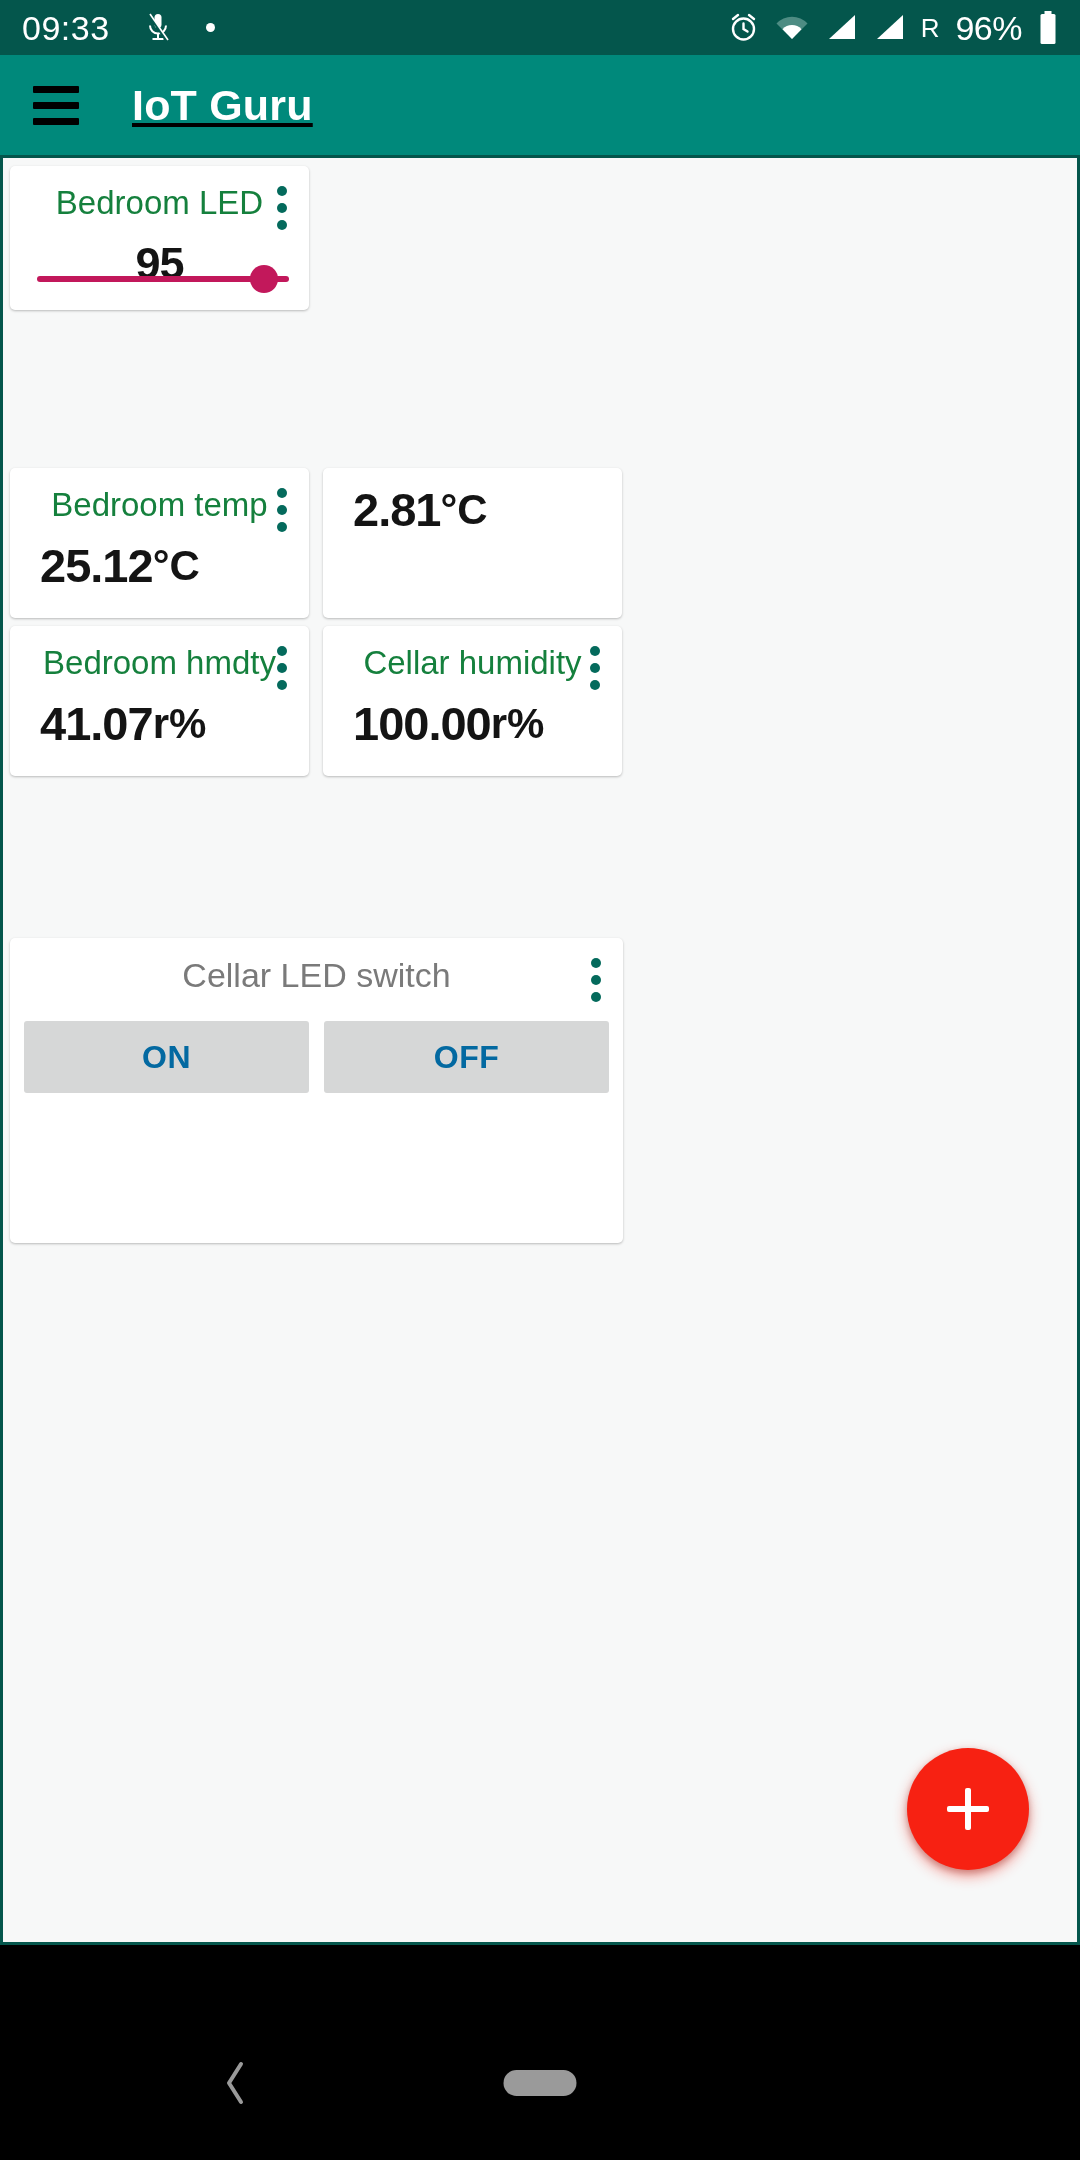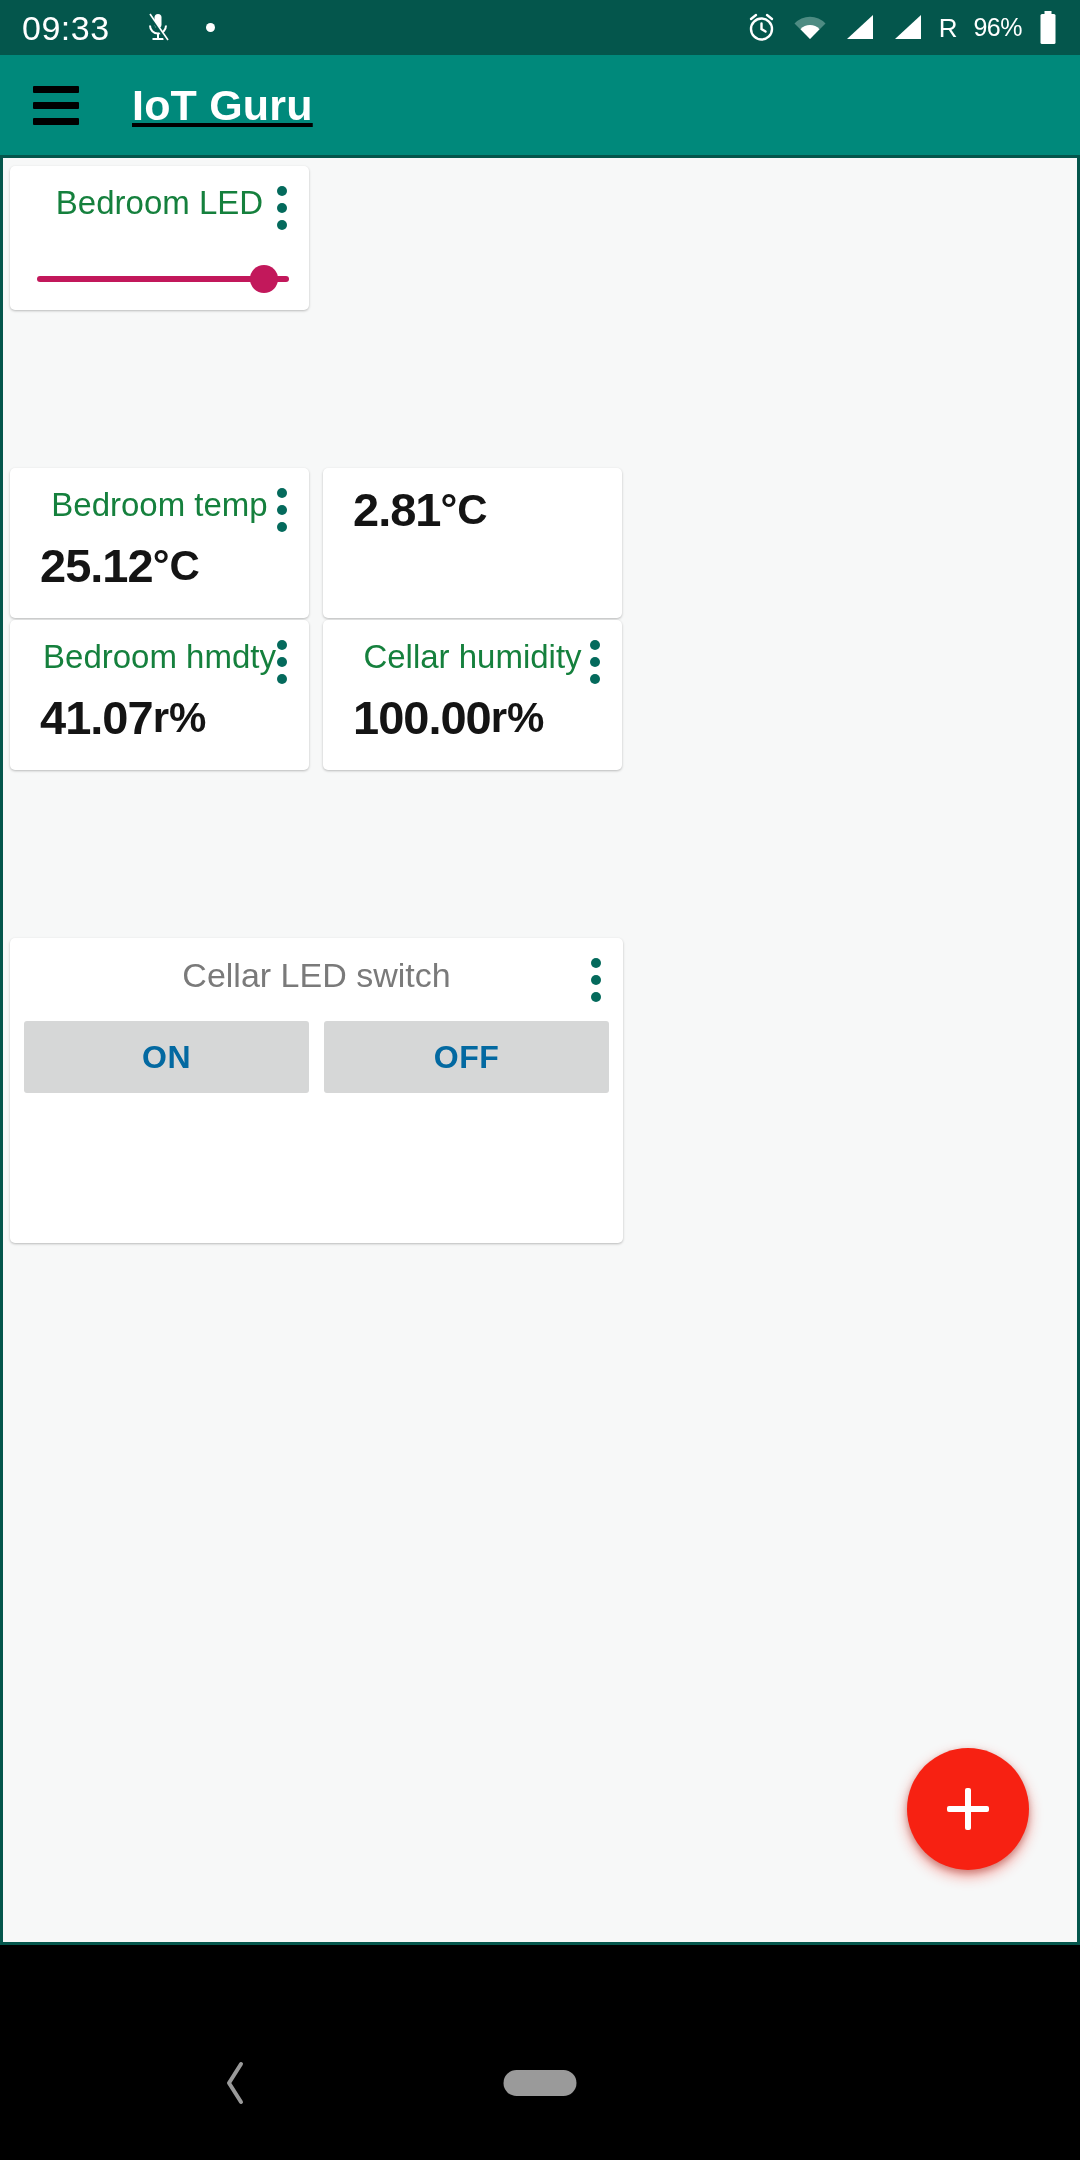--- a/index.html
+++ b/index.html
@@ -50,21 +50,21 @@
     width: 9px; height: 9px;
     border-radius: 50%;
     background: #ffffff;
   }
   .roam-letter {
     font-size: 26px;
     font-weight: 400;
     line-height: 1;
   }
   .battery-pct {
-    font-size: 25px;
+    font-size: 34px;
     font-weight: 500;
     line-height: 1;
     letter-spacing: -0.5px;
   }
 
   
   .app-bar {
     position: absolute;
     top: 55px; left: 0;
     width: 1080px;
@@ -188,21 +188,21 @@
   
   .sensor-grid {
     position: absolute;
     left: 7px;
     top: 310px;
     width: 620px;
   }
   .sensor-row {
     display: flex;
     gap: 14px;
-    margin-bottom: 2px;
+    margin-bottom: 8px;
   }
   .sensor-card {
     width: 299px;
     height: 150px;
   }
   .sensor-body {
     display: flex;
     align-items: center;
     justify-content: flex-start;
     padding: 0 28px 0 30px;
@@ -368,20 +368,21 @@
 
   <div class="card slider-card">
     <div class="card-head">
       <span class="card-title">Bedroom LED</span>
       <span class="kebab">
         <i></i>
         <i></i>
         <i></i>
       </span>
     </div>
+    <div class="slider-value">95</div>
     <div class="slider-wrap">
       <div class="slider-track"></div>
       <div class="slider-thumb" id="led-thumb" style="left: calc(95% - 26.6px);"></div>
     </div>
   </div>
 
   <div class="sensor-grid">
     <div class="sensor-row">
       <div class="card sensor-card">
         <div class="card-head">

